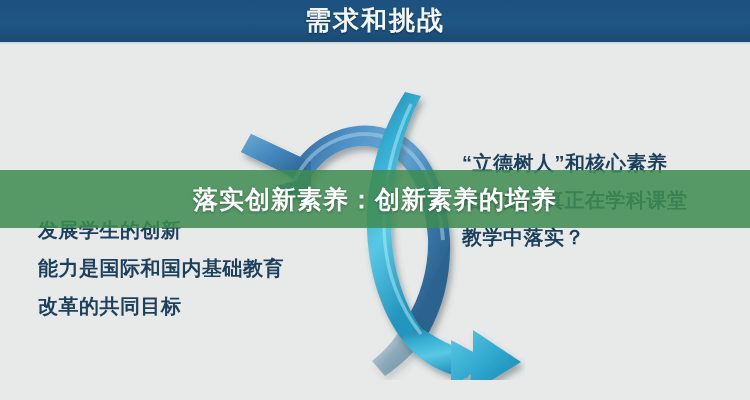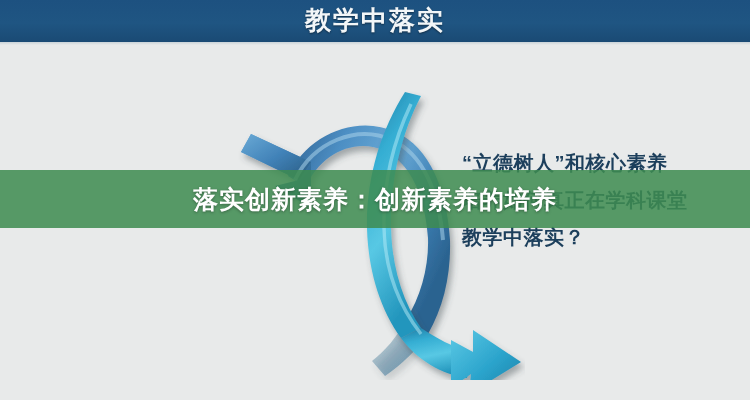--- a/index.html
+++ b/index.html
@@ -111,21 +111,21 @@
     text-shadow: 0 1px 3px rgba(0,0,0,0.35);
     border-radius: 27px;
   }
 </style>
 </head>
 <body>
 
 <div id="stage">
 
   <div class="slide-header">
-    <div class="slide-header-title">教学中落实</div>
+    <div class="slide-header-title">需求和挑战</div>
   </div>
   <div class="header-underline"></div>
 
   <div class="slide-body">
 
     <div class="cycle-arrows">
       <svg width="300" height="290" viewBox="0 0 300 290" xmlns="http://www.w3.org/2000/svg">
         <defs>
           <linearGradient id="gradTopArrow" x1="0" y1="0" x2="1" y2="0.6">
             <stop offset="0%" stop-color="#2c5f8f"></stop>
@@ -195,20 +195,23 @@
                    C 228 258, 210 247, 196 238
                    Z" fill="url(#gradBotArrow)"></path>
 
           <path d="M 226 250 L 226 298 L 246 284 L 244 304 L 296 272 L 248 240 L 248 262 Z" fill="url(#gradBotArrowHead)"></path>
 
           <path d="M 186 14 C 168 52, 158 96, 159 138 C 160 180, 174 216, 196 244" fill="none" stroke="#b7ecf7" stroke-opacity="0.5" stroke-width="3.5"></path>
         </g>
       </svg>
     </div>
 
+    <div class="text-block text-left">发展学生的创新
+能力是国际和国内基础教育
+改革的共同目标</div>
 
     <div class="text-block text-right">“立德树人”和核心素养
 培养如何真正在学科课堂
 教学中落实？</div>
 
   </div>
 
   <div class="overlay-band"></div>
   <div class="overlay-title">落实创新素养：创新素养的培养</div>
 

